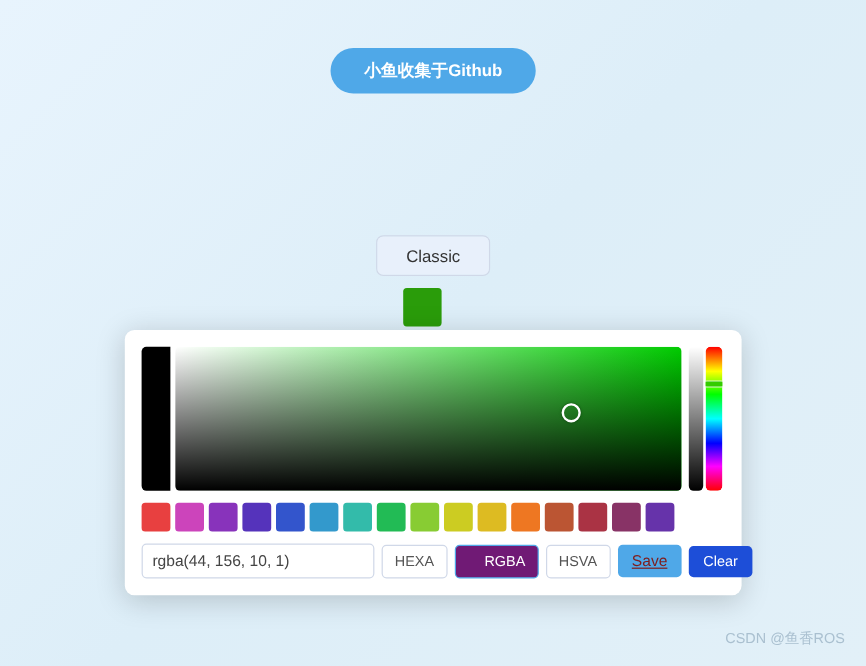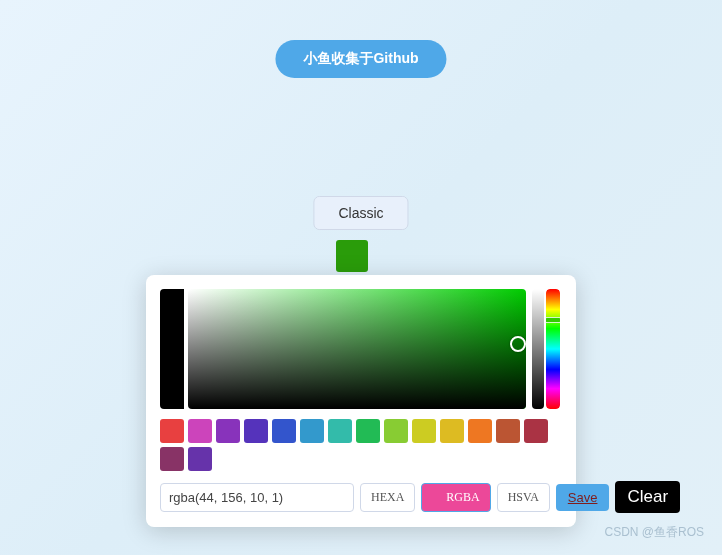--- a/index.html
+++ b/index.html
@@ -70,21 +70,21 @@
       background: #2a9c0a;
       border-radius: 3px;
     }
 
     
     .picker-panel {
       position: absolute;
       top: 275px;
       left: 50%;
       transform: translateX(-50%);
-      width: 430px;
+      width: 514px;
       background: white;
       border-radius: 8px;
       box-shadow: 0 4px 24px rgba(0,0,0,0.18);
       padding: 14px 14px 14px 14px;
     }
     .gradient-bg {
       position: absolute;
       inset: 0;
       background: linear-gradient(to right, #ffffff, #00cc00);
     }
@@ -177,45 +177,44 @@
       background: white;
     }
     .format-btn {
       padding: 6px 10px;
       border: 1px solid #d0d8e8;
       border-radius: 4px;
       font-size: 12px;
       cursor: pointer;
       background: white;
       color: #555;
-      font-family: Liberation Serif, serif;
     }
     .format-btn.active {
-      background: #ec4899;
+      background: #701a75;
       color: white;
       border-color: #4fa8e8;
       padding-left: 24px;
     }
     .save-btn {
       padding: 6px 12px;
       background: #4fa8e8;
       color: #7f1d1d;
       border: none;
       border-radius: 4px;
       font-size: 13px;
       cursor: pointer;
       text-decoration: underline;
     }
     .clear-btn {
       padding: 6px 12px;
-      background: #000000;
+      background: #1d4ed8;
       color: white;
       border: none;
       border-radius: 4px;
-      font-size: 17px;
+      font-size: 12px;
       cursor: pointer;
     }
 
     
     .watermark {
       position: absolute;
       bottom: 14px;
       right: 18px;
       font-size: 12px;
       color: #aac0d0;

